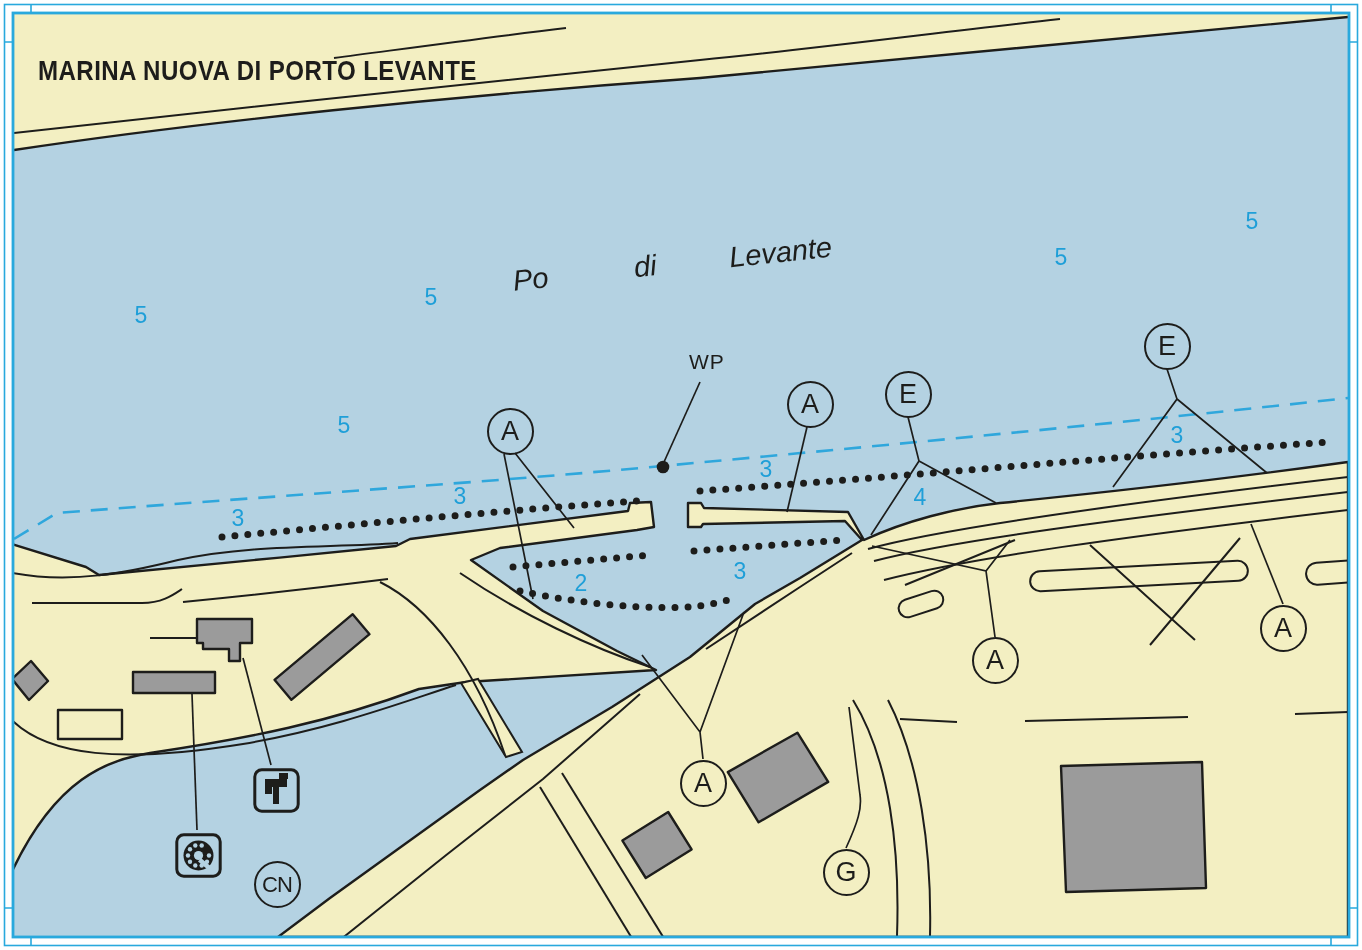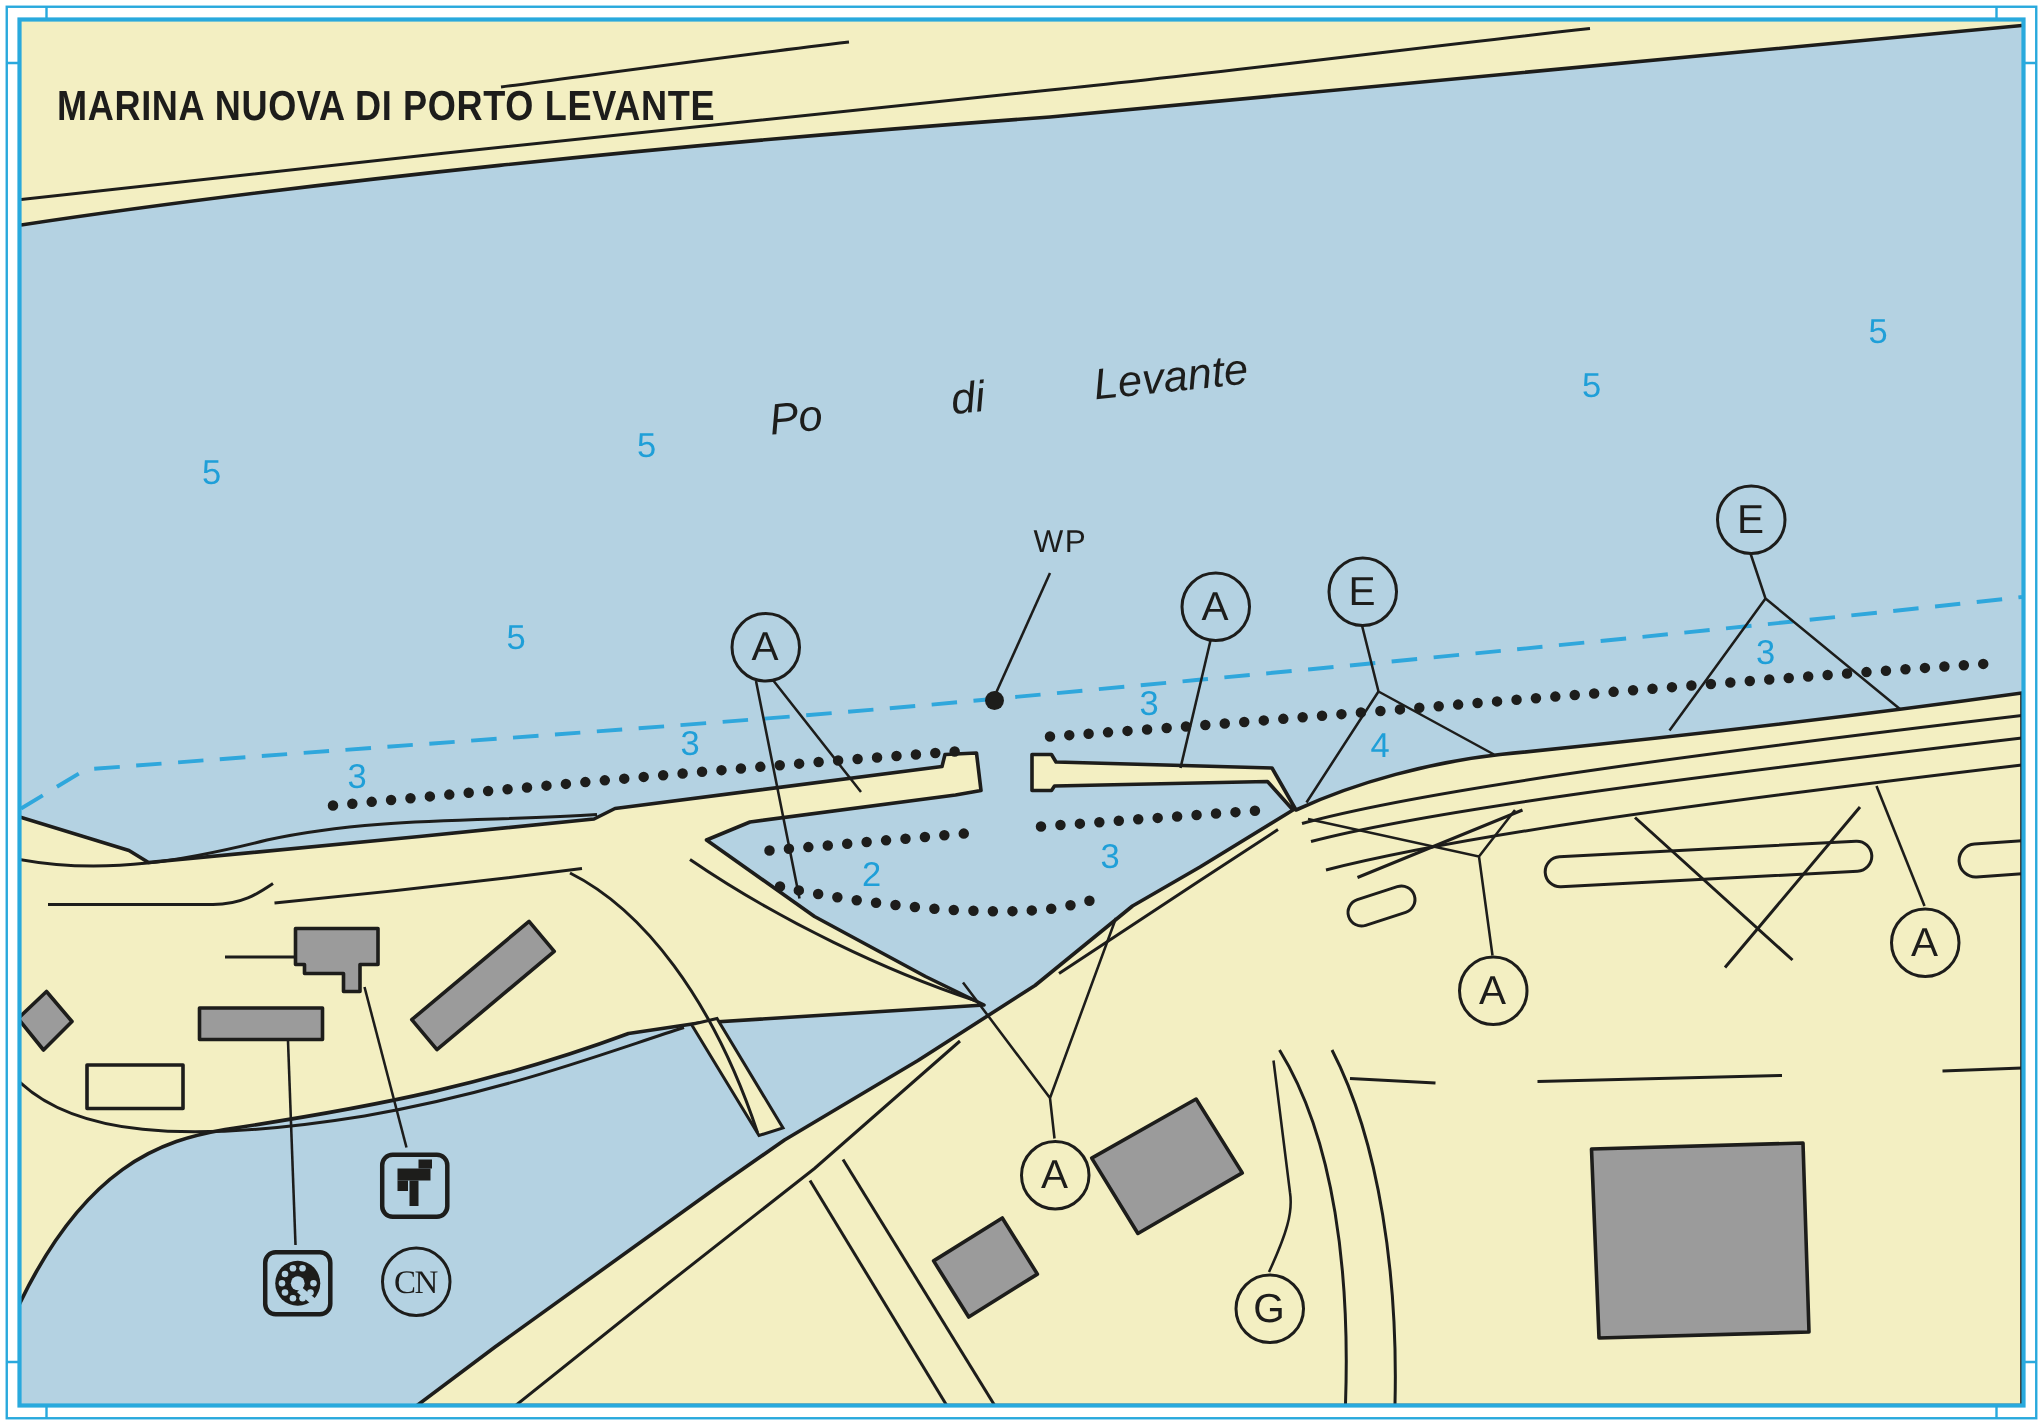--- a/index.html
+++ b/index.html
@@ -136,21 +136,21 @@
     </div>
   <div id="markers">
       <div class="marker" style="left: 486.5px; top: 407.5px;">A</div>
       <div class="marker" style="left: 786.5px; top: 380.5px;">A</div>
       <div class="marker" style="left: 884.5px; top: 370.5px;">E</div>
       <div class="marker" style="left: 1143.5px; top: 322.5px;">E</div>
       <div class="marker" style="left: 971.5px; top: 636.5px;">A</div>
       <div class="marker" style="left: 1259.5px; top: 604.5px;">A</div>
       <div class="marker" style="left: 679.5px; top: 759.5px;">A</div>
       <div class="marker" style="left: 822.5px; top: 848.5px;">G</div>
-      <div class="marker small" style="left: 253.5px; top: 831px; font-family: Liberation Serif, serif;">CN</div>
+      <div class="marker small" style="left: 253.5px; top: 861px;">CN</div>
     </div>
 
   <div class="symbol" style="left:175px;top:833px;">
     <svg width="47" height="45" viewBox="0 0 47 45">
       <rect x="1.8" y="1.8" width="43.4" height="41.4" rx="7" fill="none" stroke="#1d1d1b" stroke-width="3"></rect>
       <circle cx="23.5" cy="22.5" r="15" fill="#1d1d1b"></circle>
       <rect x="26" y="25" width="14" height="4.6" fill="#b4d2e2" transform="rotate(40 26 25)"></rect>
       <circle cx="23.5" cy="22.5" r="4.6" fill="#b4d2e2"></circle>
       <g fill="#b4d2e2">
         <circle cx="34" cy="22.5" r="2.2"></circle>

